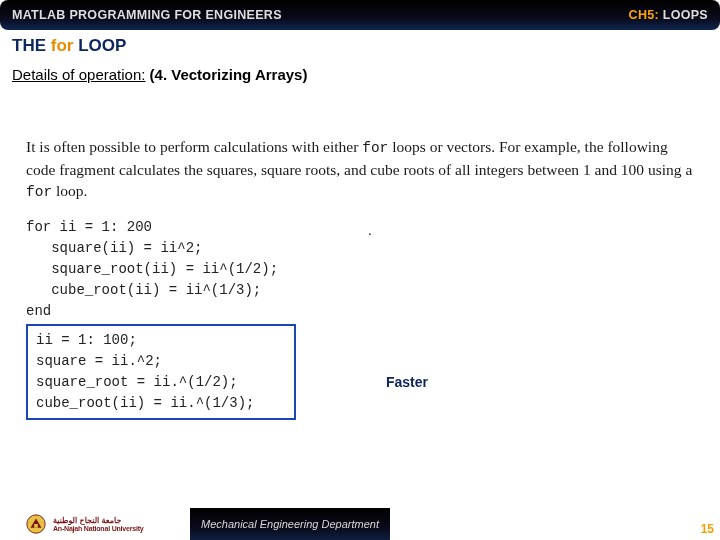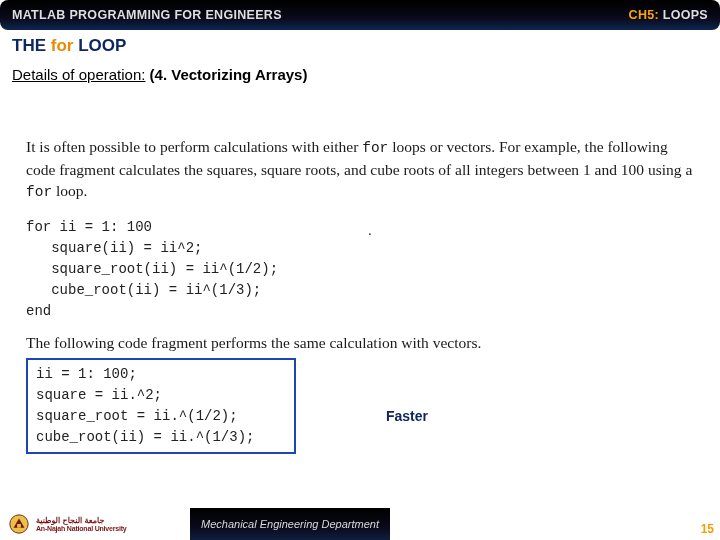--- a/index.html
+++ b/index.html
@@ -109,21 +109,21 @@
     left: 0;
     width: 100%;
     height: 32px;
     display: flex;
     align-items: center;
   }
   .logo-area {
     display: flex;
     align-items: center;
     gap: 6px;
-    padding-left: 8px;
+    padding-left: 25px;
     width: 200px;
   }
   .logo-icon {
     width: 22px;
     height: 22px;
   }
   .logo-text {
     display: flex;
     flex-direction: column;
     line-height: 1;
@@ -167,29 +167,28 @@
 
 <div class="subtitle">
   <span class="underlined">Details of operation:</span><span class="rest"> (4. Vectorizing Arrays)</span>
 </div>
 
 <div class="content">
   <div class="para">
     <span>It is often possible to perform calculations with either </span><span class="code-word">for</span><span> loops or vectors. For example, the following code fragment calculates the squares, square roots, and cube roots of all integers between 1 and 100 using a </span><span class="code-word">for</span><span> loop.</span>
   </div>
 
-  <div class="code-block">for ii = 1: 100
+  <div class="code-block">for ii = 1: 200
    square(ii) = ii^2;
    square_root(ii) = ii^(1/2);
    cube_root(ii) = ii^(1/3);
 end</div>
 
   <div class="stray-dot">.</div>
 
-  <div class="para2">The following code fragment performs the same calculation with vectors.</div>
 
   <div class="vector-area">
     <div class="boxed-code">ii = 1: 100;
 square = ii.^2;
 square_root = ii.^(1/2);
 cube_root(ii) = ii.^(1/3);</div>
     <div class="faster-label">Faster</div>
   </div>
 </div>
 

